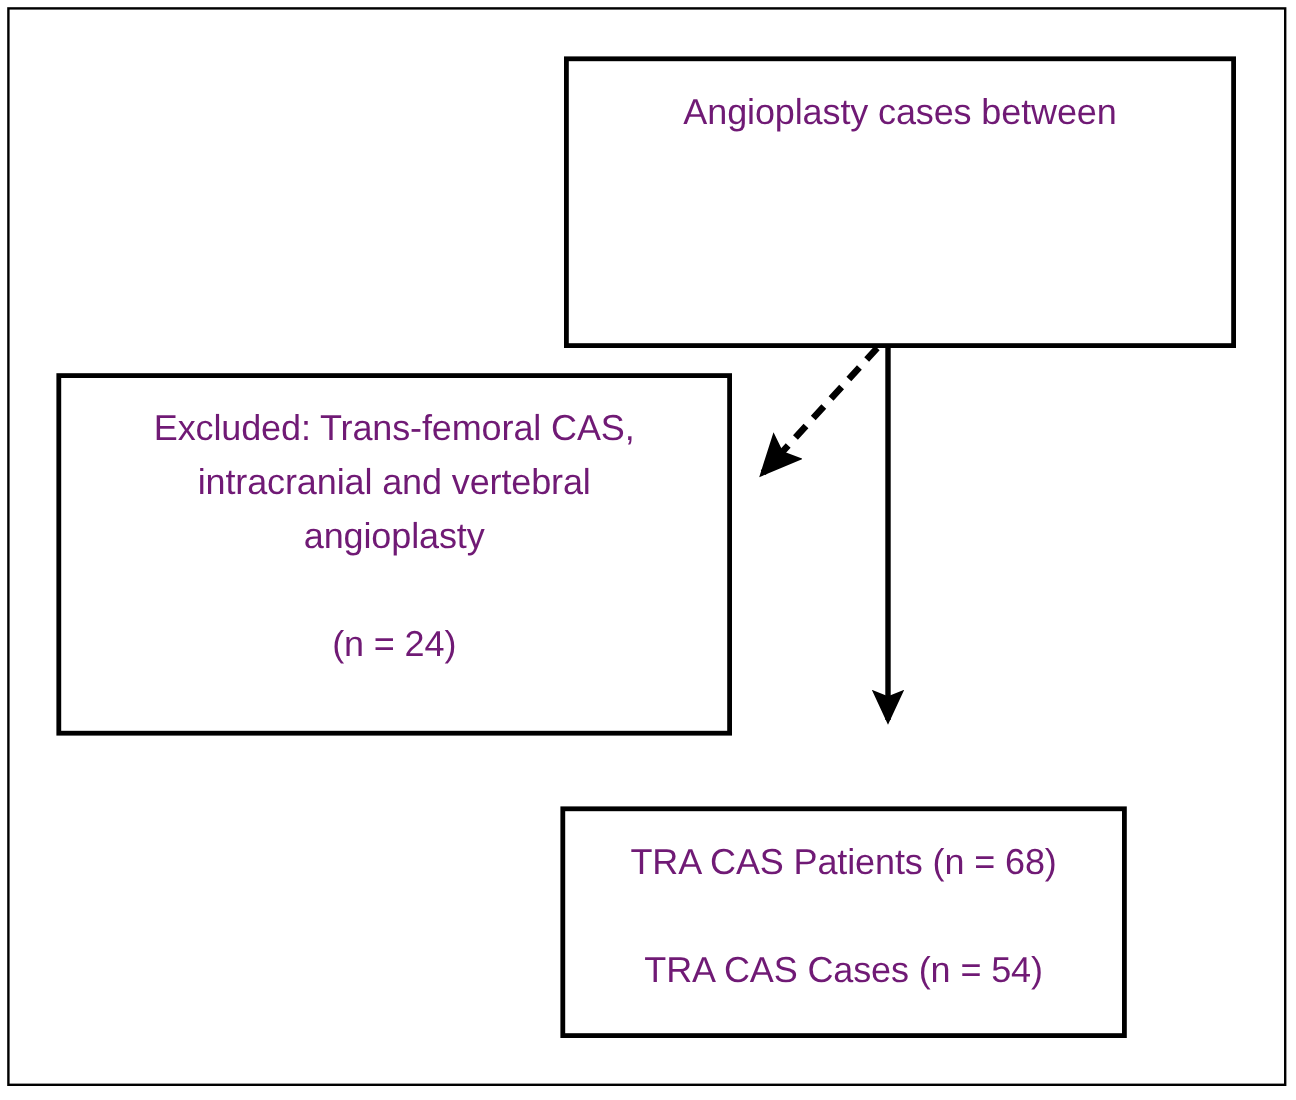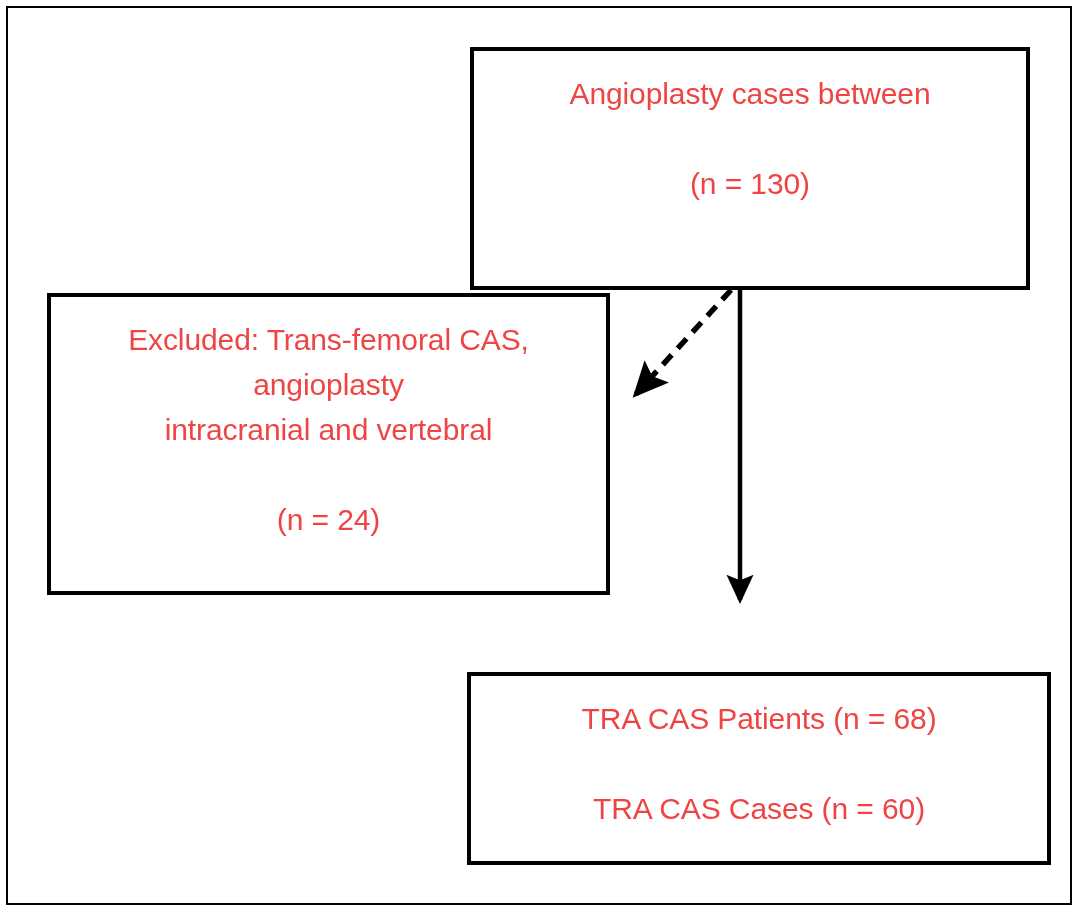--- a/index.html
+++ b/index.html
@@ -31,21 +31,21 @@
     border: 2px solid #000000;
     background: #ffffff;
   }
 
   
   .node {
     position: absolute;
     box-sizing: border-box;
     border: 4px solid #000000;
     background: #ffffff;
-    color: #ef4444;
+    color: #701a75;
     text-align: center;
     font-size: 30px;
     line-height: 45px;
     font-weight: 400;
     letter-spacing: -0.1px;
   }
 
   .node-inner {
     padding-top: 20px;
   }
@@ -62,29 +62,29 @@
   
   #node-source {
     left: 470px;
     top: 47px;
     width: 560px;
     height: 243px;
   }
 
   #node-excluded {
     left: 47px;
-    top: 293px;
+    top: 311px;
     width: 563px;
     height: 302px;
   }
 
   #node-included {
     left: 467px;
     top: 672px;
-    width: 584px;
+    width: 472px;
     height: 193px;
   }
 
   
   #connectors {
     position: absolute;
     left: 0;
     top: 0;
     width: 1080px;
     height: 917px;
@@ -110,35 +110,34 @@
 
     <line x1="731" y1="290" x2="636" y2="394" stroke="#000000" stroke-width="5.5" stroke-dasharray="13 9" marker-end="url(#arrowhead-dashed)"></line>
 
     <line x1="740" y1="290" x2="740" y2="600" stroke="#000000" stroke-width="4.5" marker-end="url(#arrowhead-solid)"></line>
   </svg>
 
   <div class="node" id="node-source">
     <div class="node-inner">
       <span class="node-line">Angioplasty cases between</span>
       <span class="node-line spacer"></span>
-      <span class="node-line">(n = 130)</span>
     </div>
   </div>
 
   <div class="node" id="node-excluded">
     <div class="node-inner">
       <span class="node-line">Excluded: Trans-femoral CAS,</span>
+      <span class="node-line">intracranial and vertebral</span>
       <span class="node-line">angioplasty</span>
-      <span class="node-line">intracranial and vertebral</span>
       <span class="node-line spacer"></span>
       <span class="node-line">(n = 24)</span>
     </div>
   </div>
 
   <div class="node" id="node-included">
     <div class="node-inner">
       <span class="node-line">TRA CAS Patients (n = 68)</span>
       <span class="node-line spacer"></span>
-      <span class="node-line">TRA CAS Cases (n = 60)</span>
+      <span class="node-line">TRA CAS Cases (n = 54)</span>
     </div>
   </div>
 
 </div>
 
 </body></html>

